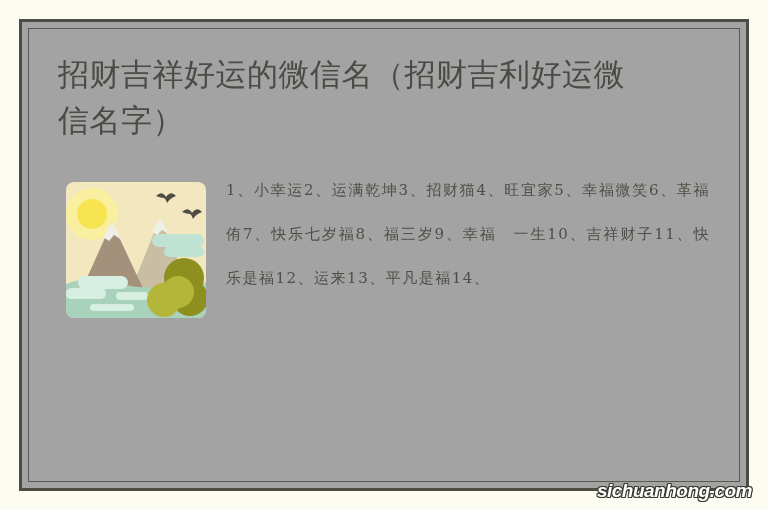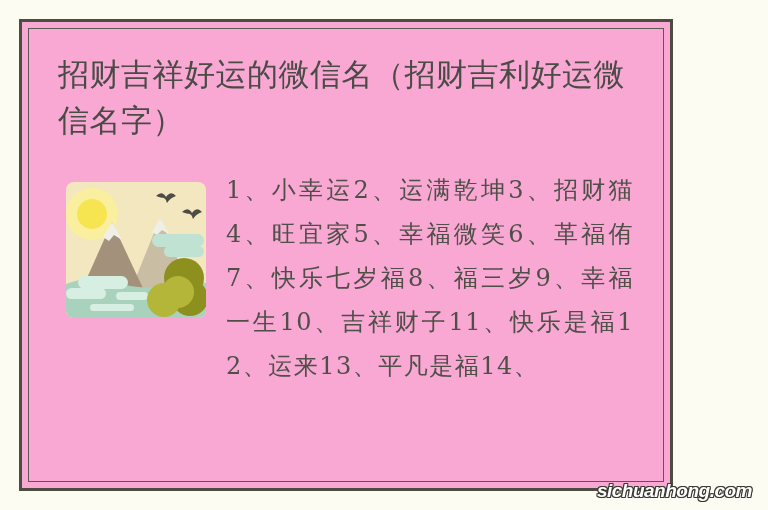--- a/index.html
+++ b/index.html
@@ -15,24 +15,24 @@
     background: #fcfcf2;
     font-family: "Liberation Sans", "DejaVu Sans", sans-serif;
     position: relative;
   }
 
   
   .page-frame {
     position: absolute;
     left: 19px;
     top: 19px;
-    width: 654px;
+    width: 730px;
     height: 472px;
     border: 3px solid #4c4c42;
-    background: #f9a8d4;
+    background: #a3a3a3;
   }
   .page-frame-inner {
     position: absolute;
     left: 6px;
     top: 6px;
     right: 6px;
     bottom: 6px;
     border: 1px solid #5a5a50;
   }
 
@@ -67,21 +67,21 @@
     float: left;
     width: 152px;
     height: 152px;
     margin: 6px 14px 6px 2px;
     position: relative;
   }
   .thumb svg { display: block; width: 152px; height: 152px; }
 
   .article-text {
     font-family: "DejaVu Serif", "Liberation Serif", serif;
-    font-size: 24px;
+    font-size: 15px;
     line-height: 44px;
     color: #4f4f48;
     text-align: justify;
     text-justify: inter-character;
     letter-spacing: 1.5px;
     word-break: break-all;
     max-height: 232px;
     overflow: hidden;
   }
 

